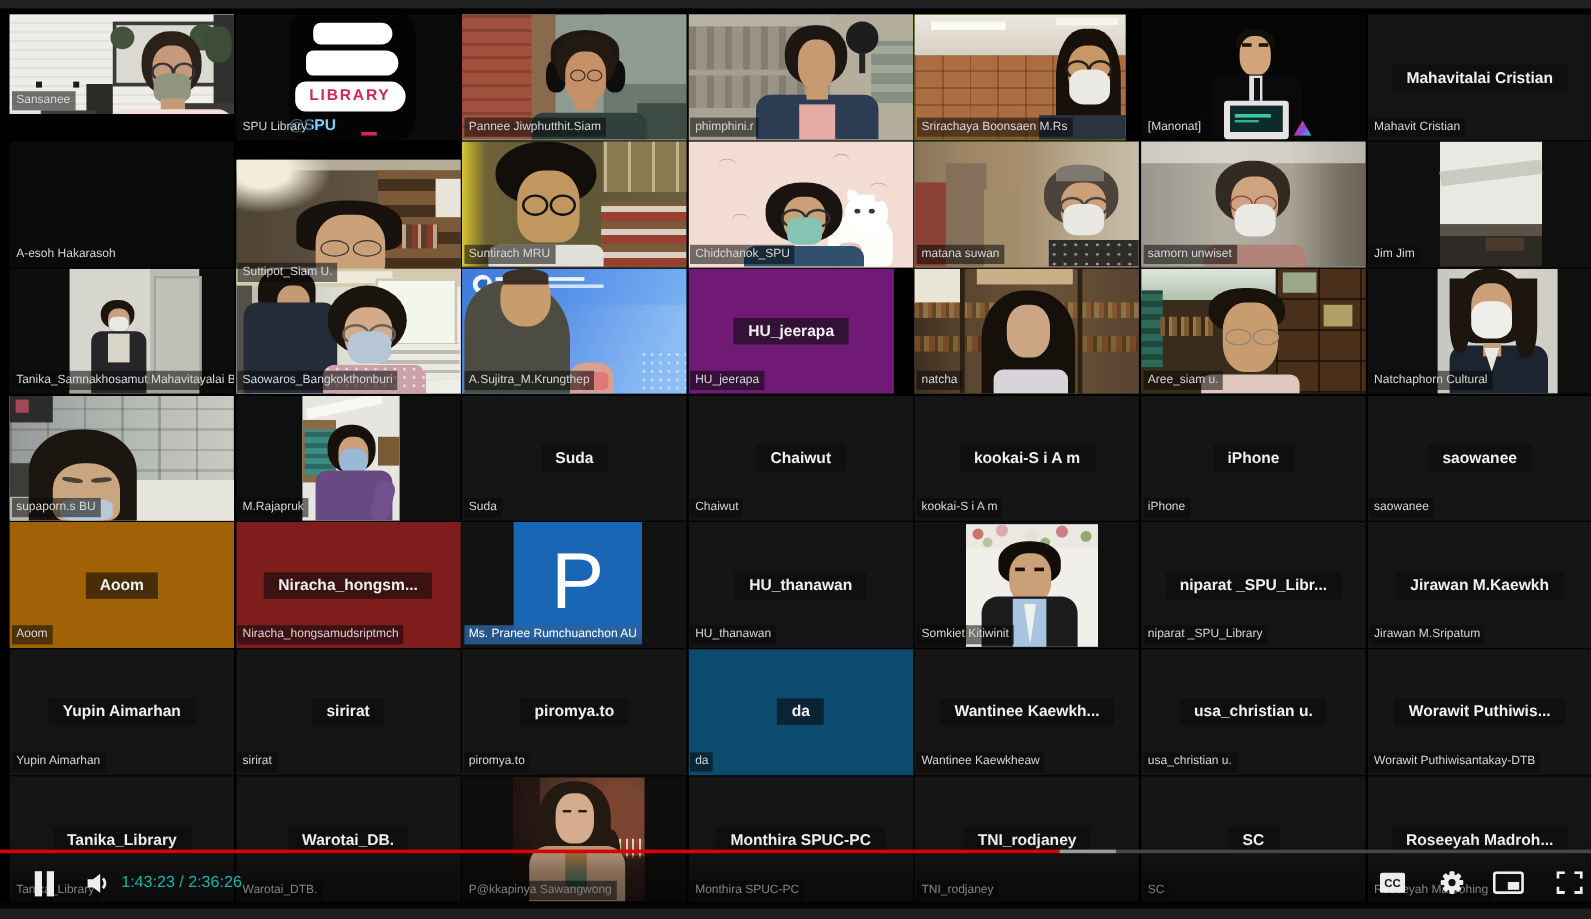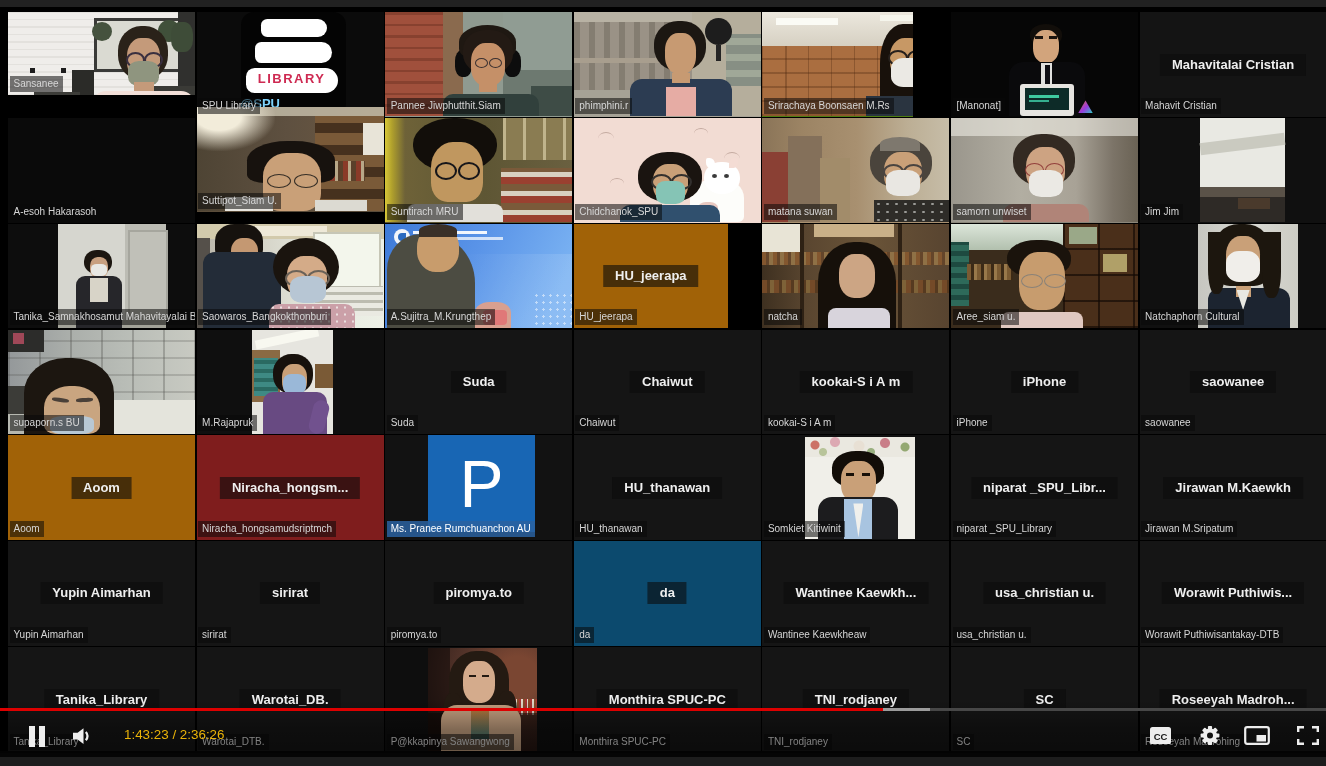--- a/index.html
+++ b/index.html
@@ -57,21 +57,21 @@
     <div class="ab" style="left:152px;top:22px;width:35px;height:52px;background:repeating-linear-gradient(0deg,#878f84 0 9px,#a0a898 9px 16px)"></div>
     <div class="ab" style="left:131px;top:6px;width:27px;height:27px;background:#1d1d1d;border-radius:50%"></div>
     <div class="ab" style="left:142px;top:33px;width:5px;height:16px;background:#242424"></div>
     <div class="ab" style="left:80px;top:9px;width:52px;height:50px;background:#1c1712;border-radius:46%"></div>
     <div class="ab" style="left:91px;top:21px;width:31px;height:41px;background:#c79a72;border-radius:42%"></div>
     <div class="ab" style="left:56px;top:67px;width:102px;height:37px;background:#2c3c52;border-radius:12px 12px 0 0"></div>
     <div class="ab" style="left:92px;top:75px;width:30px;height:29px;background:#e6aca4"></div>
     <div class="ab" style="left:98px;top:61px;width:18px;height:10px;background:#c79a72"></div>
     <div class="lbl">phimphini.r</div>
   </div>
-<div class="t" style="left:762.4px;top:12.4px;width:151px;height:104.5px;background:#4d7c0f">
+<div class="t" style="left:762.4px;top:12.4px;width:176px;height:104.5px;background:#4d7c0f">
     <div class="ab" style="left:0;top:34px;width:187px;height:70px;background:repeating-linear-gradient(90deg,rgba(70,35,12,.3) 0 1.5px,transparent 1.5px 23px),repeating-linear-gradient(0deg,rgba(70,35,12,.3) 0 1.5px,transparent 1.5px 14px),#aa6e40"></div>
     <div class="ab" style="left:0;top:0;width:187px;height:34px;background:linear-gradient(180deg,#ece8de,#d6d0c2)"></div>
     <div class="ab" style="left:14px;top:6px;width:62px;height:7px;background:#fbfbf5"></div>
     <div class="ab" style="left:118px;top:3px;width:52px;height:6px;background:#f5f5ec"></div>
     <div class="ab" style="left:118px;top:12px;width:54px;height:92px;background:#18110b;border-radius:42% 42% 18% 18%"></div>
     <div class="ab" style="left:128px;top:26px;width:35px;height:42px;background:#c79865;border-radius:42%"></div>
     <div class="ab" style="left:126px;top:38px;width:16px;height:12px;border:2px solid #26201c;border-radius:50%"></div>
     <div class="ab" style="left:145px;top:38px;width:16px;height:12px;border:2px solid #26201c;border-radius:50%"></div>
     <div class="ab" style="left:129px;top:46px;width:34px;height:29px;background:#ebe9e4;border-radius:36%"></div>
     <div class="ab" style="left:104px;top:84px;width:83px;height:20px;background:#2a3440"></div>
@@ -92,21 +92,21 @@
     <div class="ab" style="left:127px;top:88px;width:15px;height:13px;background:linear-gradient(135deg,#e8722a,#9a3ae0 55%,#2ad0c0);clip-path:polygon(50% 0,100% 100%,0 100%)"></div>
     <div class="lbl">[Manonat]</div>
   </div>
 <div class="t" style="left:1139.6px;top:12.4px;width:187.0px;height:104.5px;background:#141414">
     <div class="nm">Mahavitalai Cristian</div>
     <div class="lbl">Mahavit Cristian</div>
   </div>
 <div class="t" style="left:8px;top:118.1px;width:187.0px;height:104.5px;background:#0a0a0a">
     <div class="lbl">A-esoh Hakarasoh</div>
   </div>
-<div class="t" style="left:196.6px;top:107px;width:187.0px;height:104.5px;background:#5a4c3a">
+<div class="t" style="left:196.6px;top:133px;width:187.0px;height:104.5px;background:#5a4c3a">
     <div class="ab" style="left:0;top:0;width:187px;height:104px;background:linear-gradient(90deg,#4e4434 0,#5e5040 90px,#6e5a42 187px)"></div>
     <div class="ab" style="left:0;top:0;width:187px;height:9px;background:#cfc8b4;opacity:.75"></div>
     <div class="ab" style="left:0;top:0;width:78px;height:44px;background:radial-gradient(ellipse at 28% 22%,#f2ecda 0 28%,rgba(242,236,218,0) 72%)"></div>
     <div class="ab" style="left:118px;top:9px;width:69px;height:95px;background:repeating-linear-gradient(0deg,#7a5a38 0 12px,#46311e 12px 22px)"></div>
     <div class="ab" style="left:166px;top:16px;width:21px;height:32px;background:#e8e4d8"></div>
     <div class="ab" style="left:120px;top:54px;width:48px;height:20px;background:repeating-linear-gradient(90deg,#8a3a28 0 5px,#b8a888 5px 8px,#5a402a 8px 13px)"></div>
     <div class="ab" style="left:50px;top:34px;width:88px;height:42px;background:#17120e;border-radius:46% 46% 20% 20%"></div>
     <div class="ab" style="left:66px;top:46px;width:58px;height:58px;background:#c9a078;border-radius:40% 40% 30% 30%"></div>
     <div class="ab" style="left:70px;top:67px;width:22px;height:12px;border:1.5px solid #352e26;border-radius:50%"></div>
     <div class="ab" style="left:97px;top:67px;width:22px;height:12px;border:1.5px solid #352e26;border-radius:50%"></div>
@@ -215,21 +215,21 @@
     <div class="ab" style="left:28px;top:7px;width:74px;height:3.5px;background:rgba(255,255,255,.92)"></div>
     <div class="ab" style="left:28px;top:13px;width:90px;height:3.5px;background:rgba(255,255,255,.72)"></div>
     <div class="ab" style="left:148px;top:68px;width:39px;height:36px;background-image:radial-gradient(rgba(255,255,255,.5) 1px,transparent 1.4px);background-size:7px 7px"></div>
     <div class="ab" style="left:2px;top:10px;width:88px;height:94px;background:#4c4c42;border-radius:38% 52% 0 0"></div>
     <div class="ab" style="left:32px;top:2px;width:42px;height:46px;background:#c89c6c;border-radius:45%"></div>
     <div class="ab" style="left:34px;top:0px;width:38px;height:13px;background:#3a3028;border-radius:50% 50% 0 0"></div>
     <div class="ab" style="left:90px;top:78px;width:36px;height:26px;background:#d8a090;border-radius:40% 40% 0 0"></div>
     <div class="ab" style="left:98px;top:86px;width:24px;height:15px;background:#e07878;border-radius:4px"></div>
     <div class="lbl">A.Sujitra_M.Krungthep</div>
   </div>
-<div class="t" style="left:573.8px;top:223.9px;width:154px;height:104.5px;background:#a16207">
+<div class="t" style="left:573.8px;top:223.9px;width:171px;height:104.5px;background:#701a75">
     <div class="nm">HU_jeerapa</div>
     <div class="lbl">HU_jeerapa</div>
   </div>
 <div class="t" style="left:762.4px;top:223.9px;width:187.0px;height:104.5px;background:#5a4630">
     <div class="ab" style="left:0;top:0;width:187px;height:104px;background:linear-gradient(90deg,#3e3020 0,#5a4630 45px,#6a5438 105px,#584430 187px)"></div>
     <div class="ab" style="left:0;top:0;width:38px;height:30px;background:#e8e4d6"></div>
     <div class="ab" style="left:52px;top:0;width:80px;height:13px;background:#c9b088"></div>
     <div class="ab" style="left:0;top:28px;width:187px;height:13px;background:repeating-linear-gradient(90deg,#83572f 0 4px,#64452a 4px 7px,#8f7146 7px 11px)"></div>
     <div class="ab" style="left:0;top:56px;width:187px;height:13px;background:repeating-linear-gradient(90deg,#744a28 0 5px,#563a20 5px 8px,#7e6238 8px 12px)"></div>
     <div class="ab" style="left:38px;top:0;width:4px;height:104px;background:#2e2114"></div>
@@ -423,21 +423,21 @@
 <div class="ab" style="left:0;top:700px;width:1326px;height:52.5px;background:linear-gradient(180deg,rgba(0,0,0,0) 0,rgba(0,0,0,.34) 55%,rgba(0,0,0,.46) 100%);z-index:9"></div>
 <div class="ab" style="left:0;top:707.8px;width:883px;height:3.6px;background:#dd0000;z-index:11"></div>
 <div class="ab" style="left:883px;top:707.8px;width:47px;height:3.6px;background:#9c9c9c;z-index:11"></div>
 <div class="ab" style="left:930px;top:707.8px;width:396px;height:3.6px;background:#474747;z-index:11"></div>
 <div class="ab" style="left:28.9px;top:725.5px;width:5.7px;height:21px;background:#eee;z-index:12"></div>
 <div class="ab" style="left:39.2px;top:725.5px;width:5.7px;height:21px;background:#eee;z-index:12"></div>
 <svg class="ab" style="left:71px;top:726px;z-index:12" width="22" height="20" viewBox="0 0 22 20">
     <path d="M2 6.8h4.6L12.5 2.2v15.8L6.6 13.6H2z" fill="#eee"></path>
     <path d="M14.8 6a5.8 5.8 0 0 1 0 8.2" stroke="#eee" stroke-width="2.3" fill="none"></path>
   </svg>
-<div class="ab" style="left:124px;top:727.5px;font:13.4px/1 'Liberation Sans',sans-serif;color:#eab308;z-index:12">1:43:23 / 2:36:26</div>
+<div class="ab" style="left:101px;top:727.5px;font:13.4px/1 'Liberation Sans',sans-serif;color:#14b8a6;z-index:12">1:43:23 / 2:36:26</div>
 <svg class="ab" style="left:1150px;top:726.5px;z-index:12" width="21" height="17.5" viewBox="0 0 21 17.5">
     <rect width="21" height="17.5" rx="2.5" fill="#ededed"></rect>
     <text x="10.5" y="12.5" font-family="Liberation Sans" font-size="9.5" font-weight="bold" text-anchor="middle" fill="#161616">CC</text>
   </svg>
 <svg class="ab" style="left:1198.5px;top:725px;z-index:12" width="22" height="21" viewBox="0 0 22 21">
     <rect x="8.9" y="1.1" width="4.2" height="18.8" rx="1" fill="#ededed" transform="rotate(0 11 10.5)"></rect>
     <rect x="8.9" y="1.1" width="4.2" height="18.8" rx="1" fill="#ededed" transform="rotate(45 11 10.5)"></rect>
     <rect x="8.9" y="1.1" width="4.2" height="18.8" rx="1" fill="#ededed" transform="rotate(90 11 10.5)"></rect>
     <rect x="8.9" y="1.1" width="4.2" height="18.8" rx="1" fill="#ededed" transform="rotate(135 11 10.5)"></rect>
     <circle cx="11" cy="10.5" r="7" fill="#ededed"></circle>

